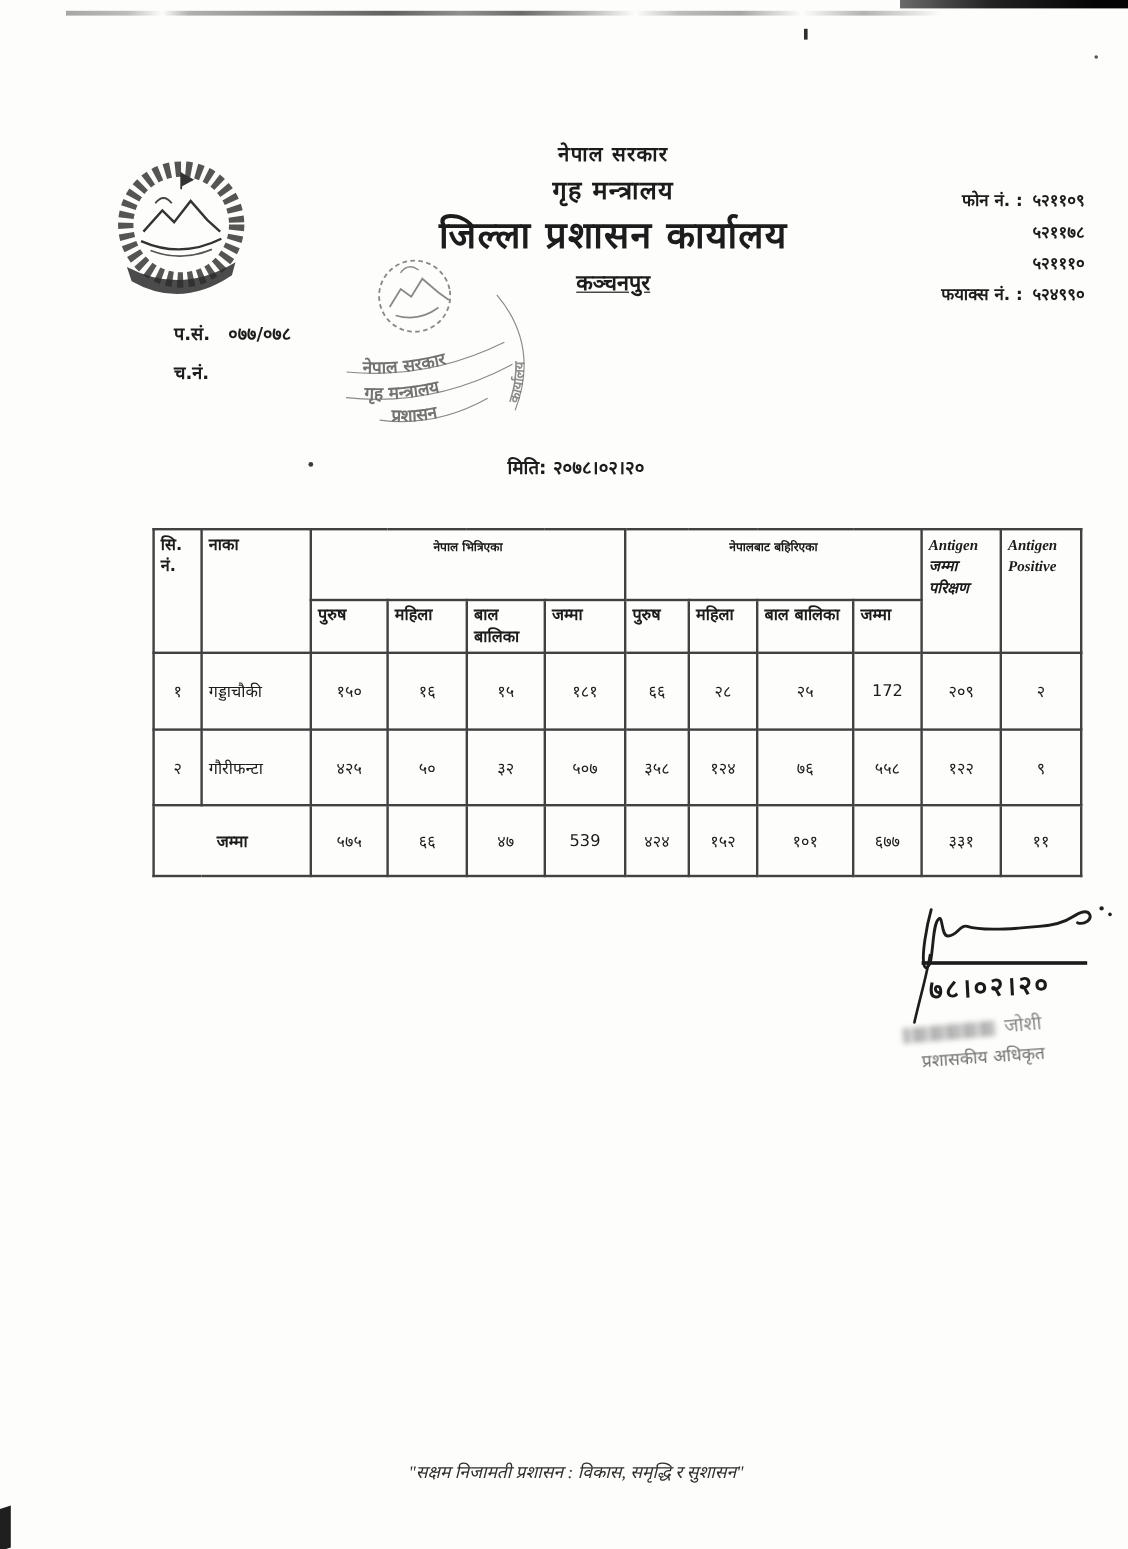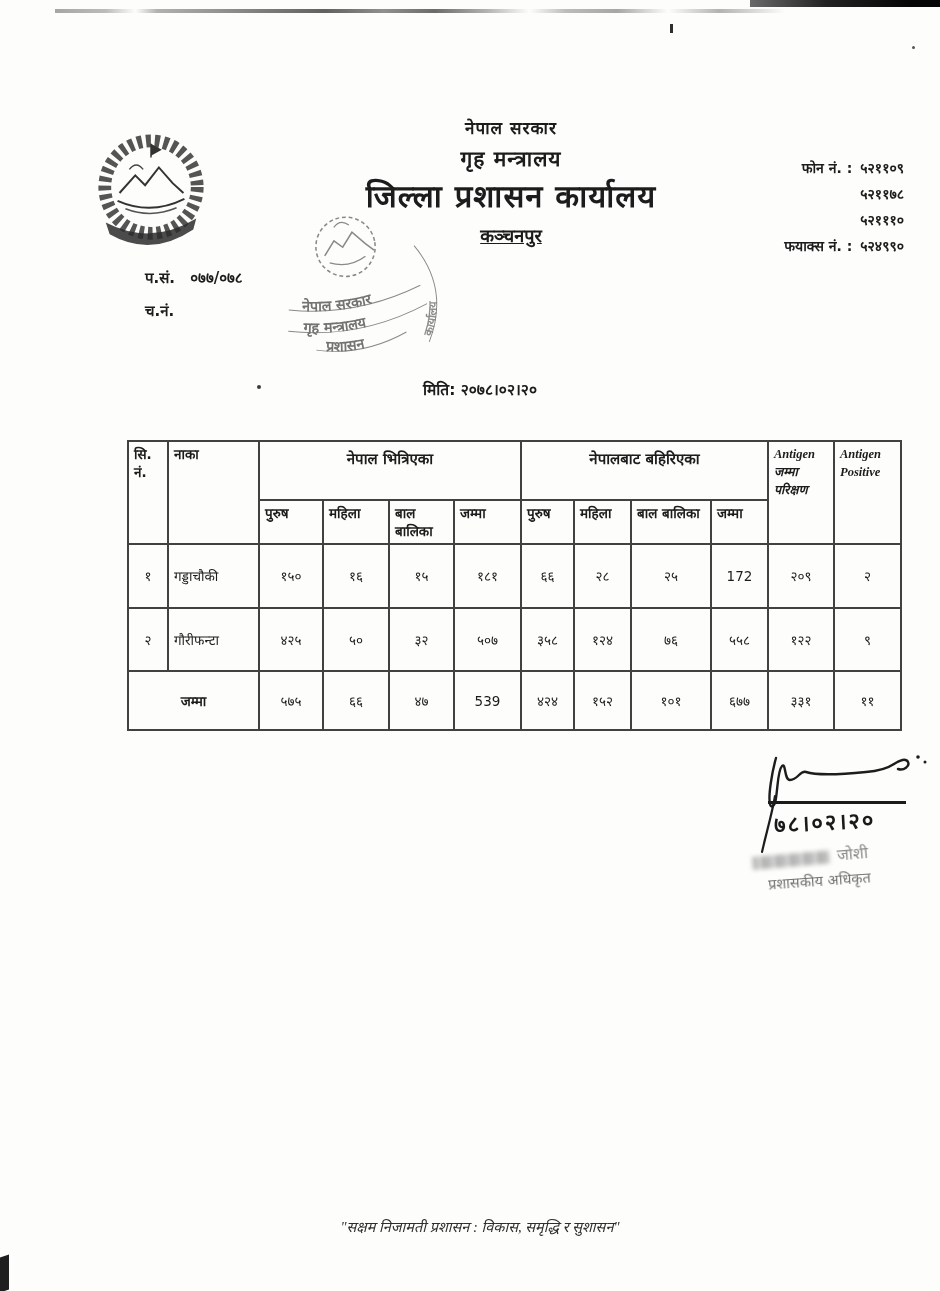--- a/index.html
+++ b/index.html
@@ -35,21 +35,21 @@
   
   .stamp{position:absolute;left:250px;top:208px;opacity:.88;}
   
   .doc-title{position:absolute;left:488px;top:358px;transform:translateX(-50%);white-space:nowrap;
     font-size:19.5px;font-weight:bold;border-bottom:2.5px solid #1e1e1e;padding-bottom:3px;z-index:5;}
   .doc-date{position:absolute;left:480px;top:378px;transform:translateX(-50%);white-space:nowrap;
     font-size:15.5px;font-weight:bold;}
   
   .doc-table{position:absolute;left:127px;top:440px;border-collapse:collapse;table-layout:fixed;}
   .doc-table td{border:2px solid #414141;padding:3px 5px;font-size:13.5px;overflow:hidden;}
-  .doc-table .grp{text-align:center;vertical-align:top;font-weight:bold;font-size:15px;padding-top:6px;}
+  .doc-table .grp{text-align:center;vertical-align:top;font-weight:bold;font-size:10px;padding-top:6px;}
   .doc-table .th{vertical-align:top;font-weight:bold;text-align:left;line-height:1.35;}
   .doc-table .antigen{font-size:12.5px;line-height:1.45;font-style:italic;}
   .doc-table .antigen .latin{font-family:"Liberation Serif",serif;font-weight:bold;}
   .doc-table .num{text-align:center;vertical-align:middle;}
   .doc-table .naka{vertical-align:middle;}
   .doc-table .tot-label{text-align:center;vertical-align:middle;font-weight:bold;}
   
   .sig-line{position:absolute;left:768px;top:801px;width:138px;height:2.5px;background:#1b1b1b;}
   .sig-svg{position:absolute;left:742px;top:748px;}
   .sig-date{position:absolute;left:774px;top:806px;font-size:22px;letter-spacing:2px;color:#1a1a1a;

